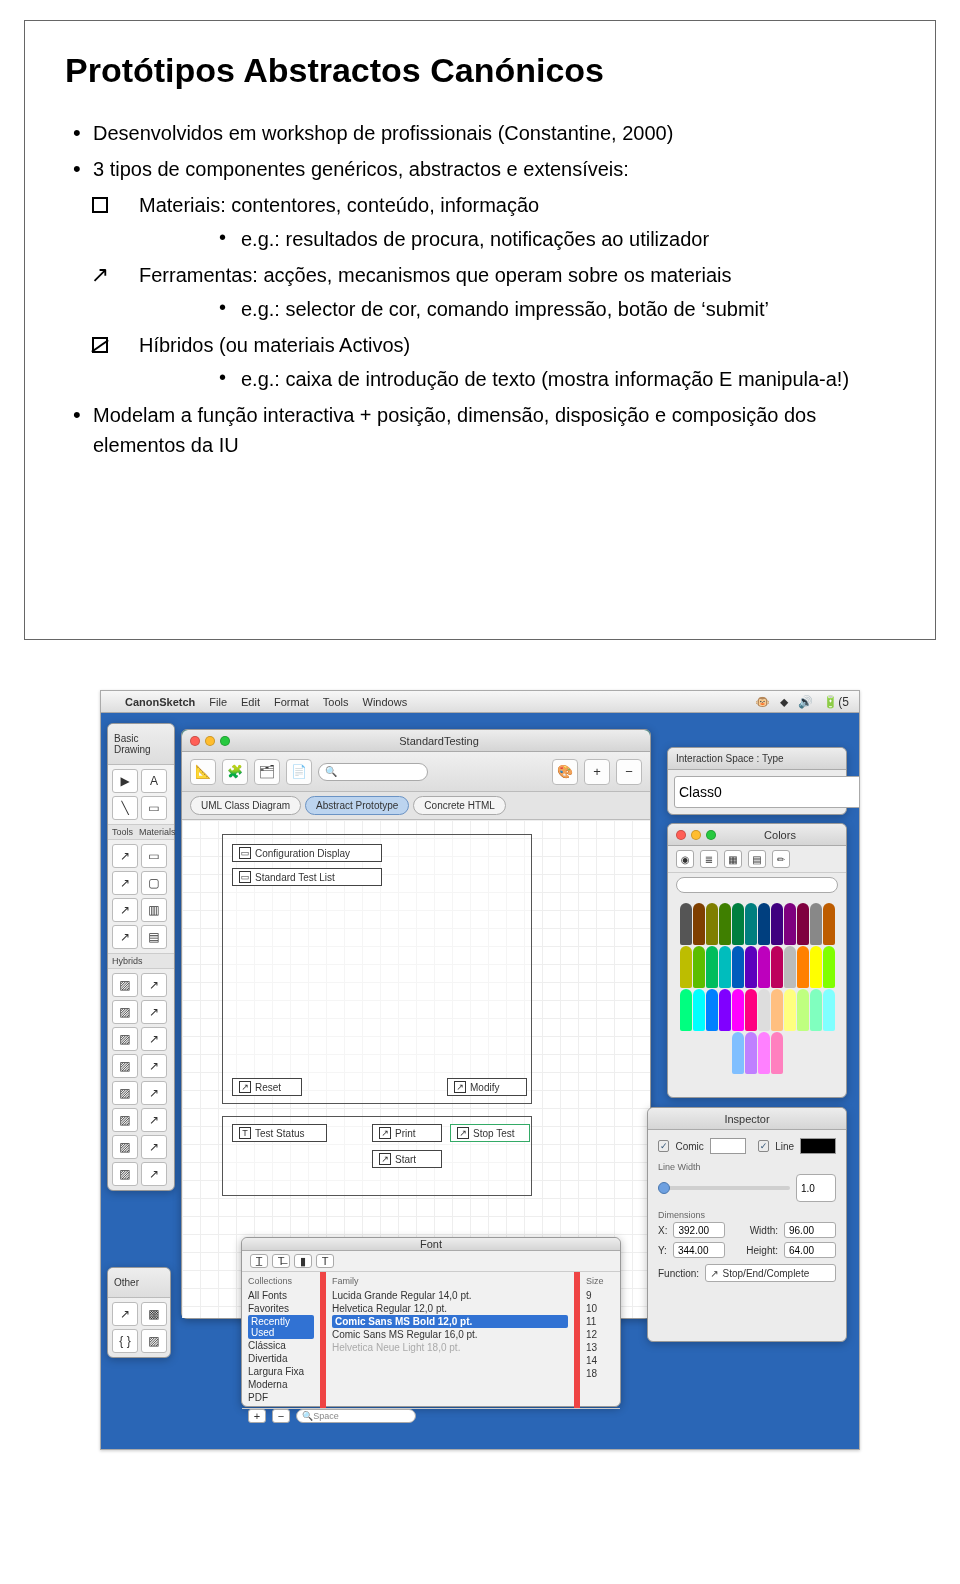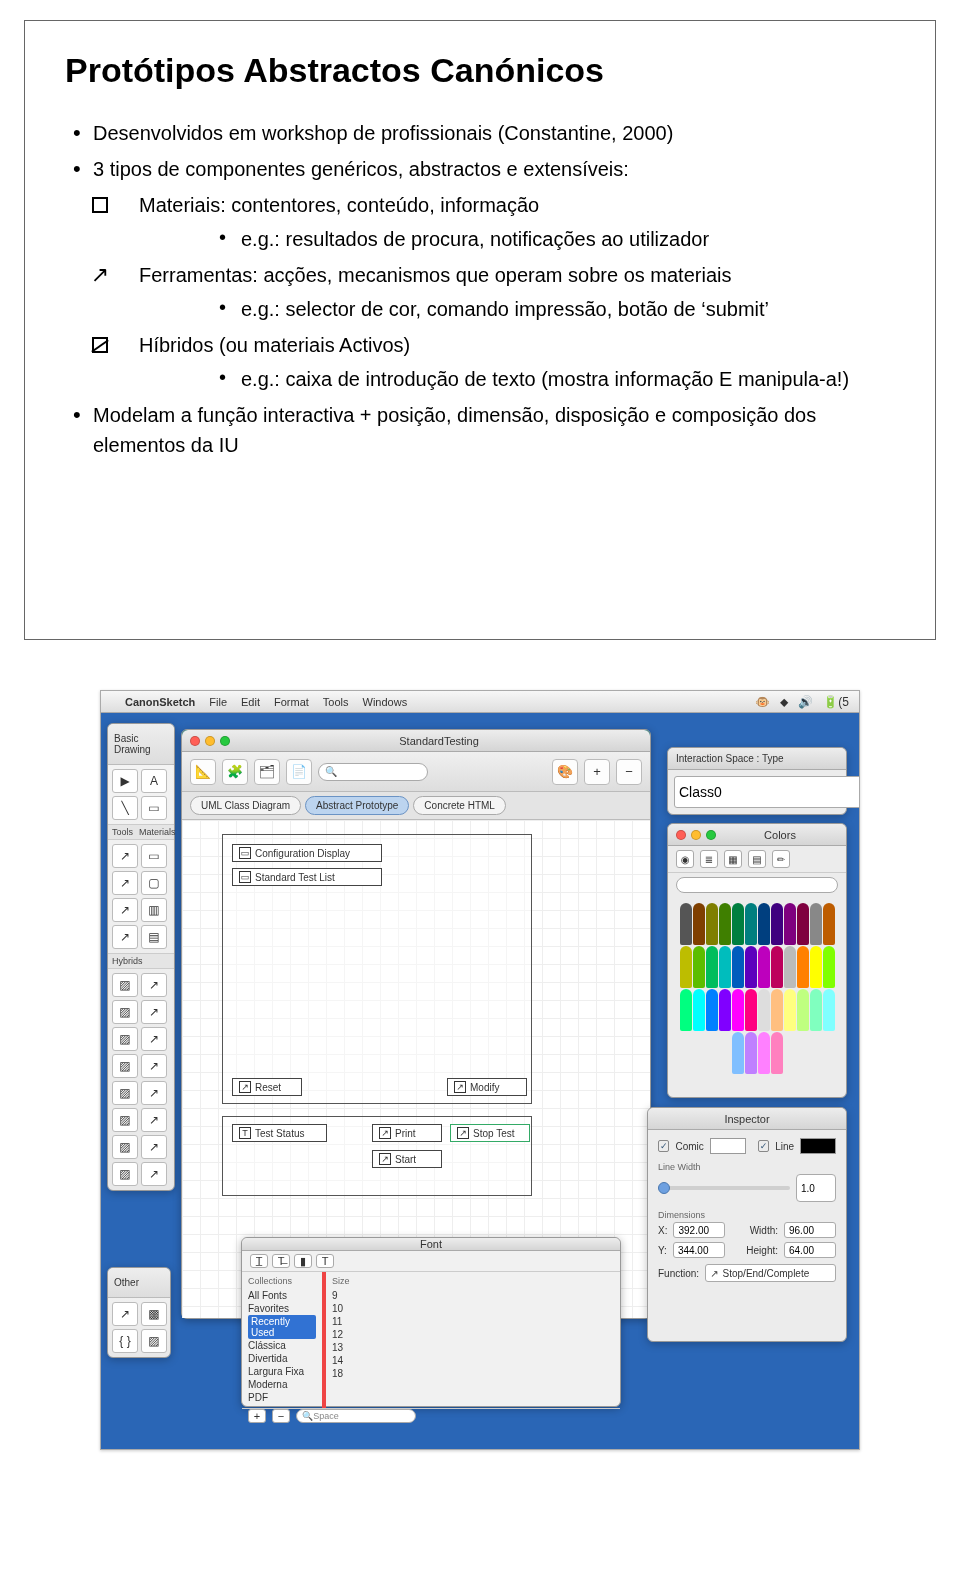--- a/index.html
+++ b/index.html
@@ -166,21 +166,21 @@
     width:380px; height:170px;
     background:#f1f1f1;
     border:1px solid #999;
     border-radius:6px;
     box-shadow:0 2px 8px rgba(0,0,0,0.3);
     display:flex; flex-direction:column;
     font-size:10px;
   }
   .fontpanel .titlebar { justify-content:center; }
   .fontpanel .fpbody { display:flex; flex:1; }
-  .fpcol { border-right:4px solid #ef4444; padding:4px 6px; }
+  .fpcol { border-right:6px solid #ef4444; padding:4px 6px; }
   .fpcol .hdr { font-size:9px; color:#666; margin-bottom:3px; }
   .fpcol .item { padding:1px 0; color:#333; }
   .fpcol .item.sel { background:#3172d3; color:#fff; border-radius:2px; padding:1px 3px; }
   .fontpanel .bottombar { height:22px; border-top:1px solid #ccc; display:flex; align-items:center; padding:0 6px; gap:6px; }
   .pm { width:18px; height:14px; border:1px solid #aaa; border-radius:3px; display:flex; align-items:center; justify-content:center; font-size:11px; background:#fff; }
   .fontpanel .search { flex:0 0 120px; height:14px; border:1px solid #aaa; border-radius:8px; background:#fff; display:flex; align-items:center; padding:0 5px; color:#888; font-size:9px; }
 
   
   .rpanel { position:absolute; right:12px; background:#ececec; border:1px solid #999; border-radius:6px; box-shadow:0 2px 8px rgba(0,0,0,0.25); font-size:10px; }
   .rpanel .titlebar { border-radius:6px 6px 0 0; }
@@ -402,20 +402,28 @@
       <div class="fpcol" style="width:84px;">
         <div class="hdr">Collections</div>
         <div class="item">All Fonts</div>
         <div class="item">Favorites</div>
         <div class="item sel">Recently Used</div>
         <div class="item">Clássica</div>
         <div class="item">Divertida</div>
         <div class="item">Largura Fixa</div>
         <div class="item">Moderna</div>
         <div class="item">PDF</div>
+      </div>
+      <div class="fpcol" style="flex:1;">
+        <div class="hdr">Family</div>
+        <div class="item">Lucida Grande Regular 14,0 pt.</div>
+        <div class="item">Helvetica Regular 12,0 pt.</div>
+        <div class="item sel" style="font-weight:600;">Comic Sans MS Bold 12,0 pt.</div>
+        <div class="item">Comic Sans MS Regular 16,0 pt.</div>
+        <div class="item" style="color:#aaa;">Helvetica Neue Light 18,0 pt.</div>
       </div>
       <div class="fpcol" style="width:40px; border-right:none;">
         <div class="hdr">Size</div>
         <div class="item">9</div>
         <div class="item">10</div>
         <div class="item">11</div>
         <div class="item">12</div>
         <div class="item">13</div>
         <div class="item">14</div>
         <div class="item">18</div>

